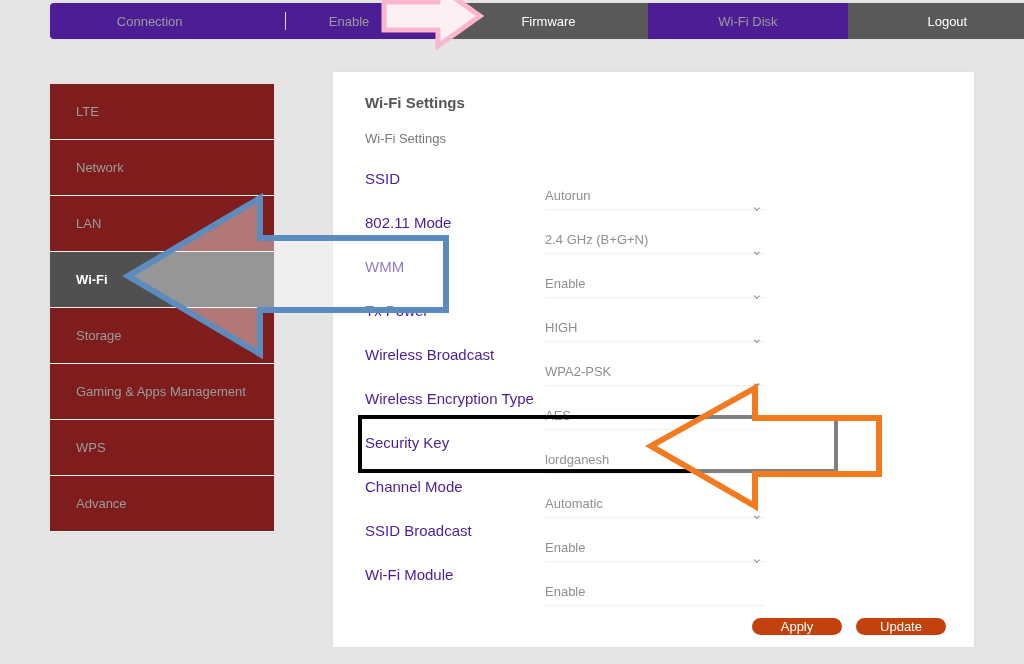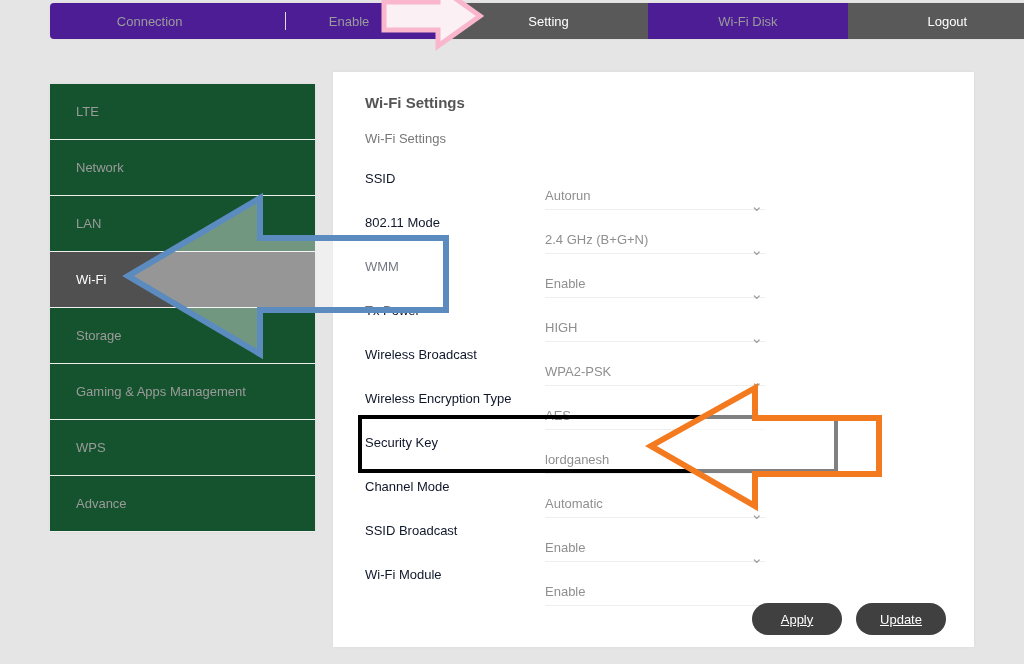--- a/index.html
+++ b/index.html
@@ -55,37 +55,38 @@
     color: #fff;
     border-top-right-radius: 4px;
     border-bottom-right-radius: 4px;
   }
 
   
   .sidebar {
     position: absolute;
     left: 50px;
     top: 84px;
-    width: 265px;
-    background: #14532d;
+    width: 224px;
+    background: #7f1d1d;
     box-shadow: 0 0 3px rgba(0,0,0,0.05);
   }
   .sidebar-item {
     height: 56px;
     display: flex;
     align-items: center;
     padding-left: 26px;
     font-size: 13px;
     color: #9b9b9b;
     border-bottom: 1px solid #efefef;
     cursor: pointer;
   }
   .sidebar-item.active {
     background: #505050;
     color: #fff;
+    font-weight: bold;
   }
 
   
   .main {
     position: absolute;
     left: 333px;
     top: 72px;
     width: 641px;
     height: 575px;
     background: #fff;
@@ -103,22 +104,22 @@
     color: #777;
   }
   .form-rows { padding: 0 32px; }
   .form-row {
     display: flex;
     align-items: center;
     height: 44px;
   }
   .form-label {
     width: 180px;
-    font-size: 13px;
-    color: #0f172a;
+    font-size: 15px;
+    color: #4c1d95;
   }
   .form-value-wrap {
     position: relative;
     width: 220px;
   }
   .form-value, .form-input-value {
     font-size: 13px;
     color: #8f8f8f;
     border-bottom: 1px solid #eee;
     padding: 6px 0;
@@ -143,49 +144,48 @@
 
   
   .footer {
     position: absolute;
     bottom: 12px;
     right: 28px;
     display: flex;
     gap: 14px;
   }
   .btn {
-    background: #404040;
+    background: #c2410c;
     color: #fff;
     border: none;
     border-radius: 16px;
     width: 90px;
-    height: 32px;
+    height: 17px;
     font-size: 13px;
     cursor: pointer;
-    text-decoration: underline;
   }
 
   
   .overlay {
     position: absolute;
     pointer-events: none;
   }
 </style>
 </head>
 <body>
 
 <div class="topnav">
   <div class="topnav-item connection">
     <span>Connection</span>
   </div>
   <div class="topnav-item">
     <span>Enable</span>
   </div>
   <div class="topnav-item active-dark">
-    <span>Setting</span>
+    <span>Firmware</span>
   </div>
   <div class="topnav-item">
     <span>Wi-Fi Disk</span>
   </div>
   <div class="topnav-item logout">
     <span>Logout</span>
   </div>
 </div>
 
 <div class="sidebar">

